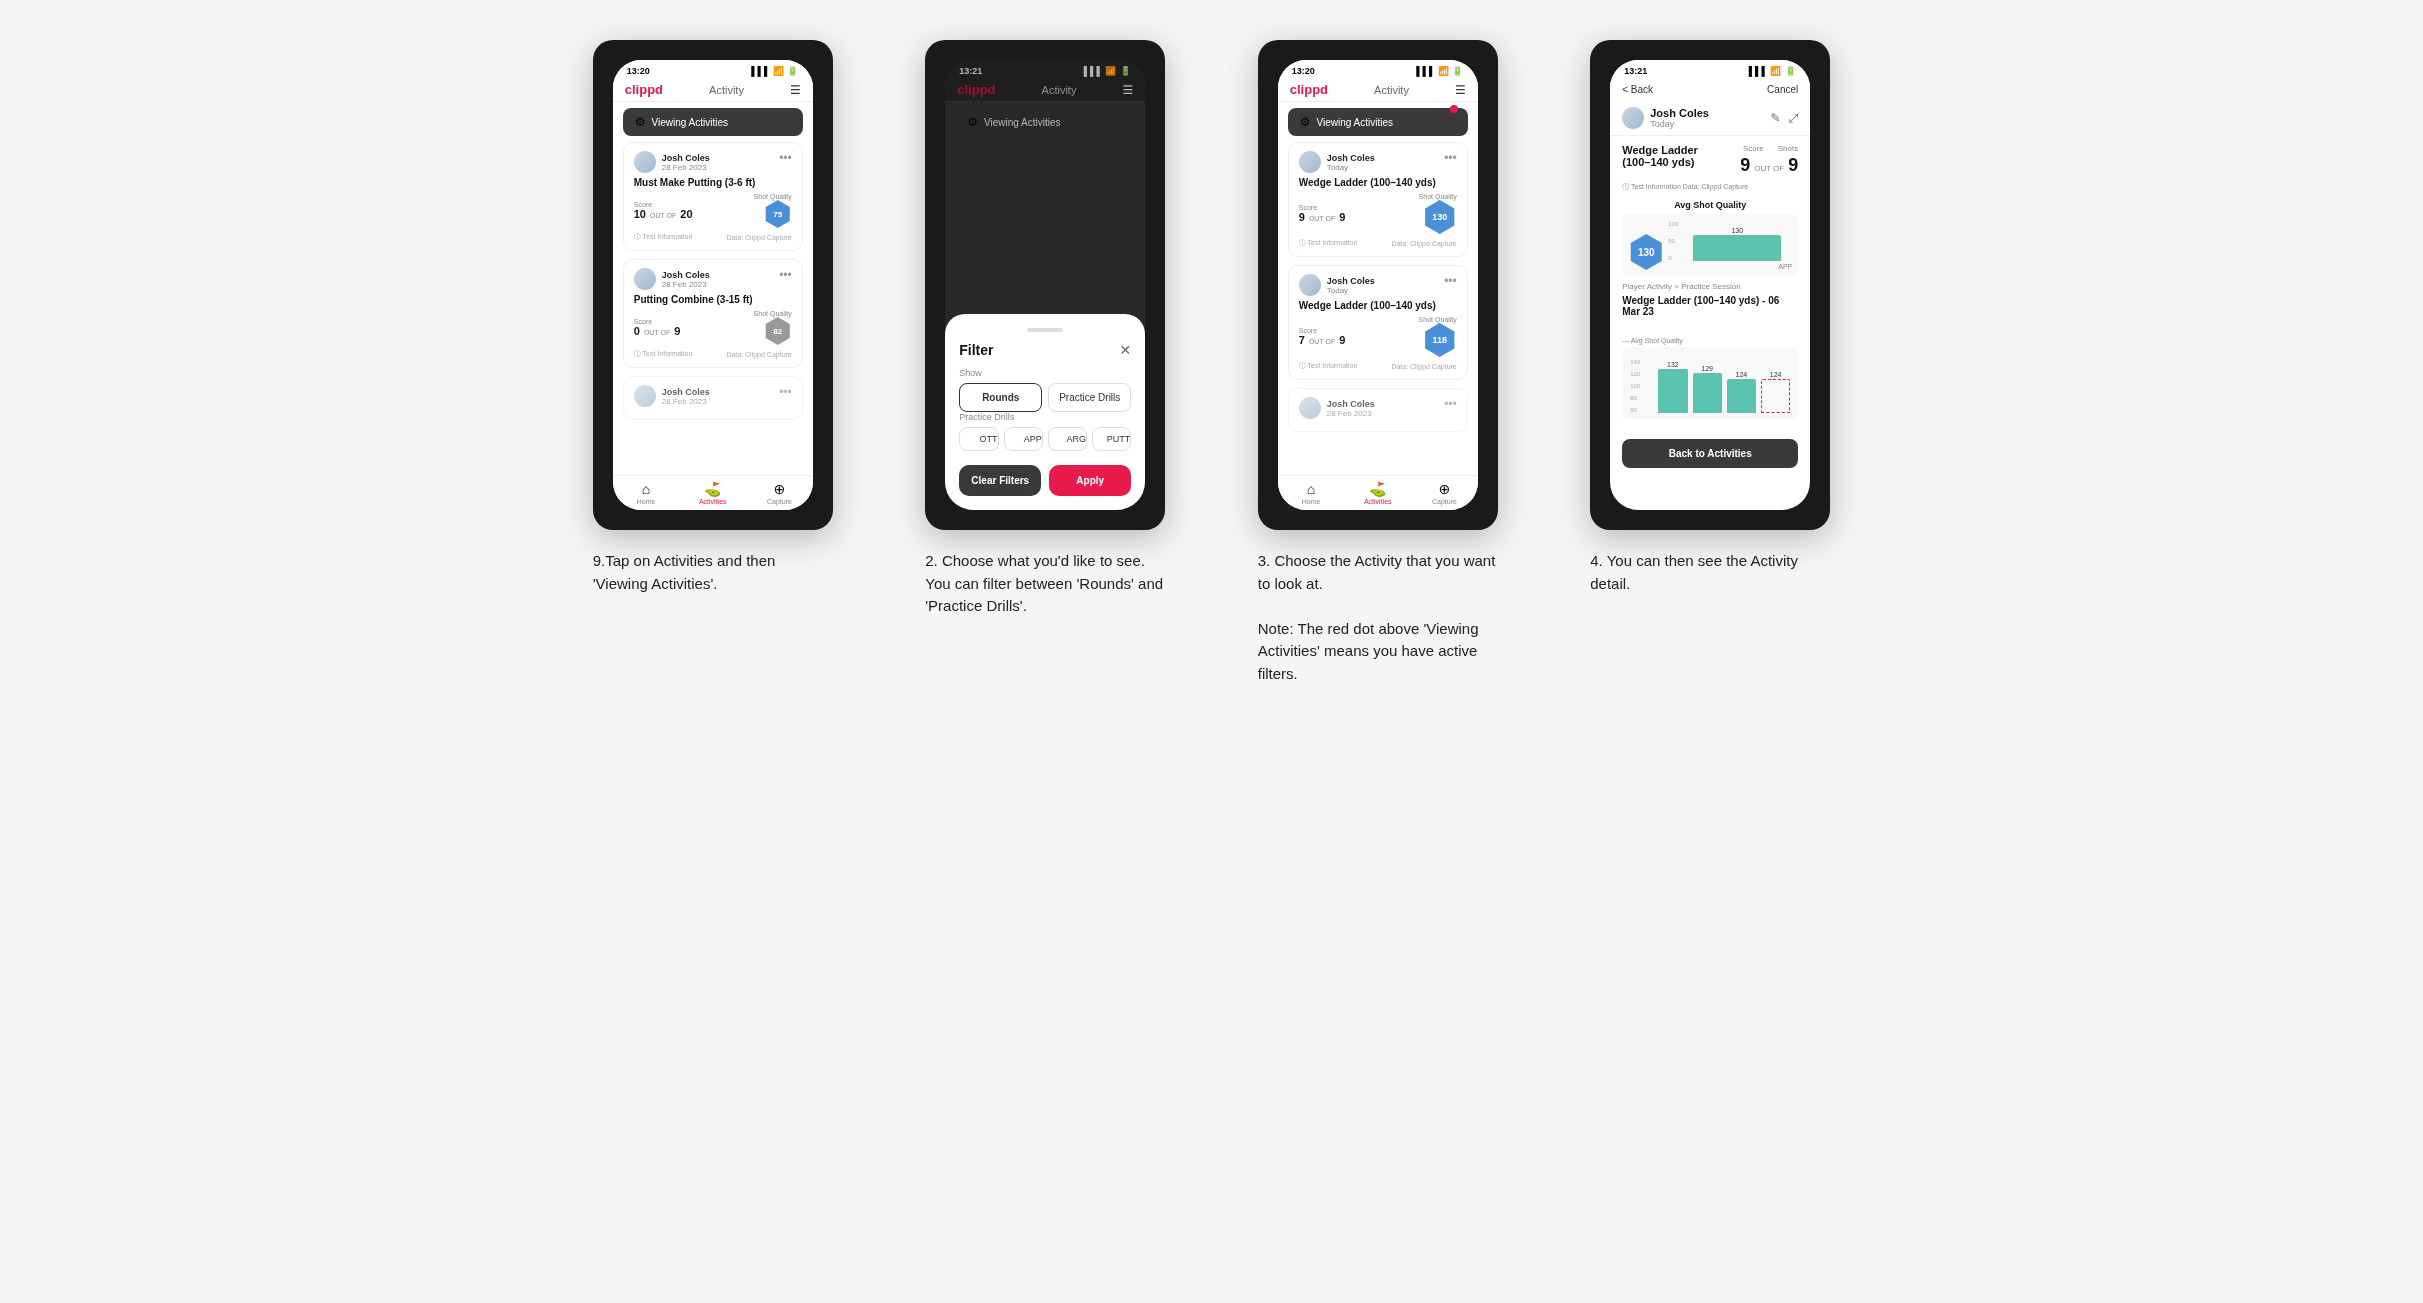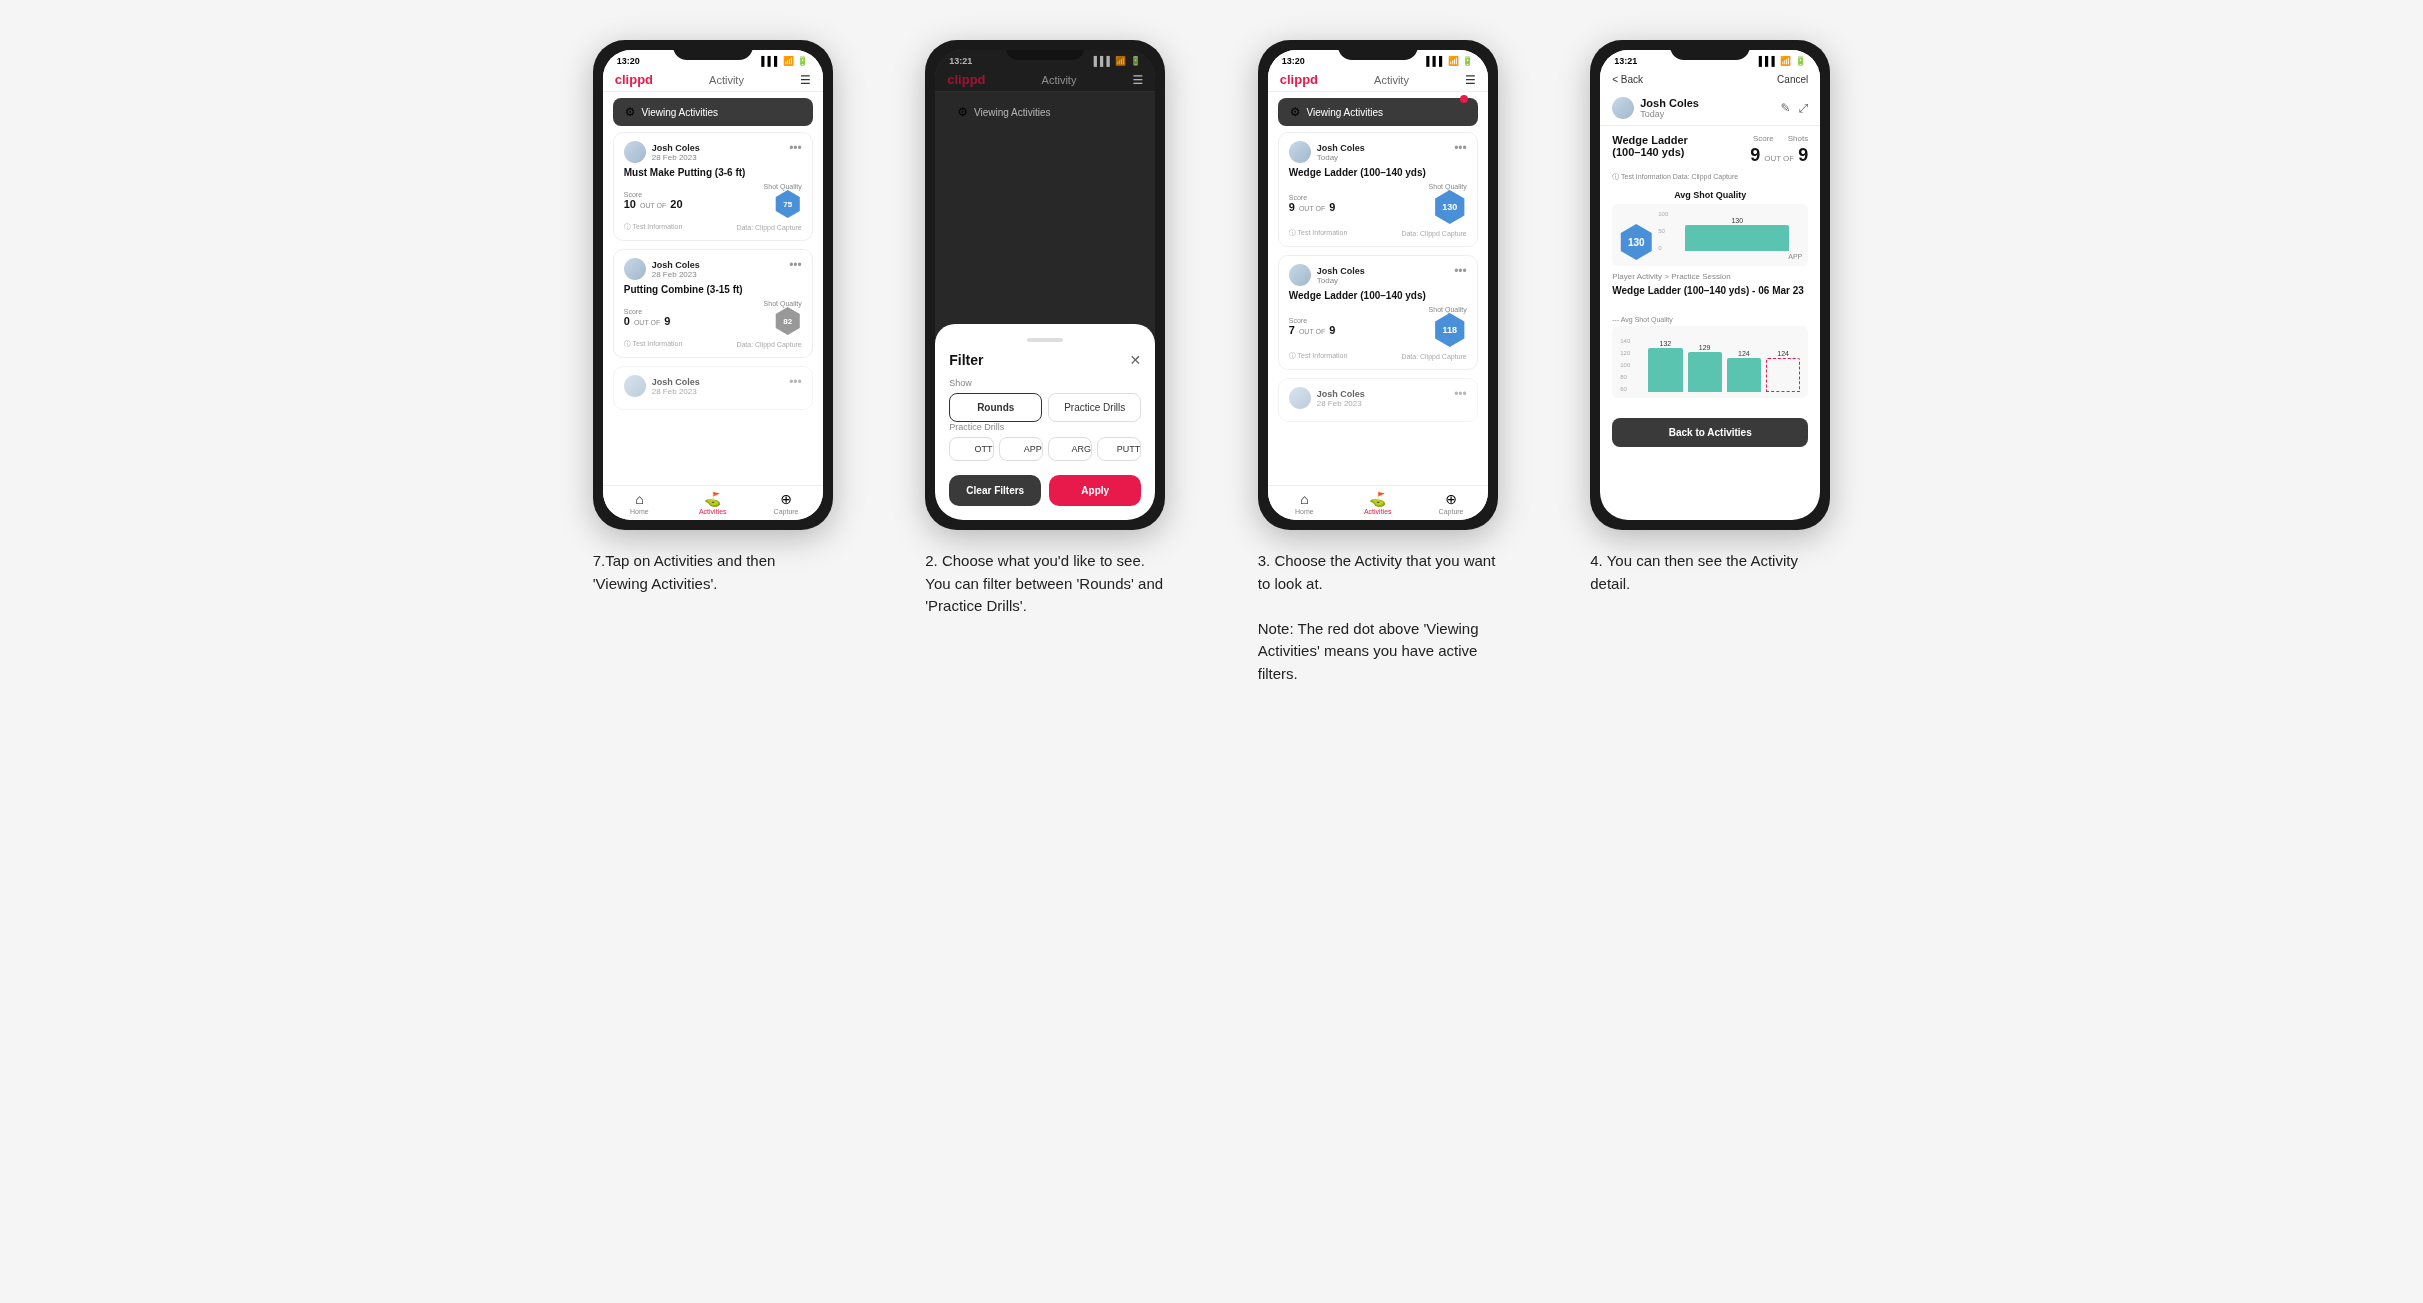--- a/index.html
+++ b/index.html
@@ -24,22 +24,22 @@
       flex-direction: column;
       align-items: center;
       gap: 20px;
       flex: 1;
     }
     
     .phone {
       width: 240px;
       height: 490px;
       background: #1a1a1a;
-      border-radius: 32px;
-      padding: 10px;
+      border-radius: 20px;
+      padding: 20px;
       position: relative;
       box-shadow: 0 8px 32px rgba(0,0,0,0.25);
     }
     .phone-screen {
       width: 100%;
       height: 100%;
       background: #fff;
       border-radius: 28px;
       overflow: hidden;
       display: flex;
@@ -549,21 +549,21 @@
             <span class="nav-icon active">⛳</span>
             <span class="nav-label active">Activities</span>
           </div>
           <div class="nav-item">
             <span class="nav-icon">⊕</span>
             <span class="nav-label">Capture</span>
           </div>
         </div>
       </div>
     </div>
-    <p class="desc-text">7.Tap on Activities and then 'Viewing Activities'.</p>
+    <p class="desc-text">9.Tap on Activities and then 'Viewing Activities'.</p>
   </div>
 
   <div class="phone-column">
     <div class="phone">
       <div class="phone-notch"></div>
       <div class="phone-screen" style="background:#3a3a3a">
 
         <div class="status-bar dark">
           <span>13:21</span>
           <div class="status-icons">

